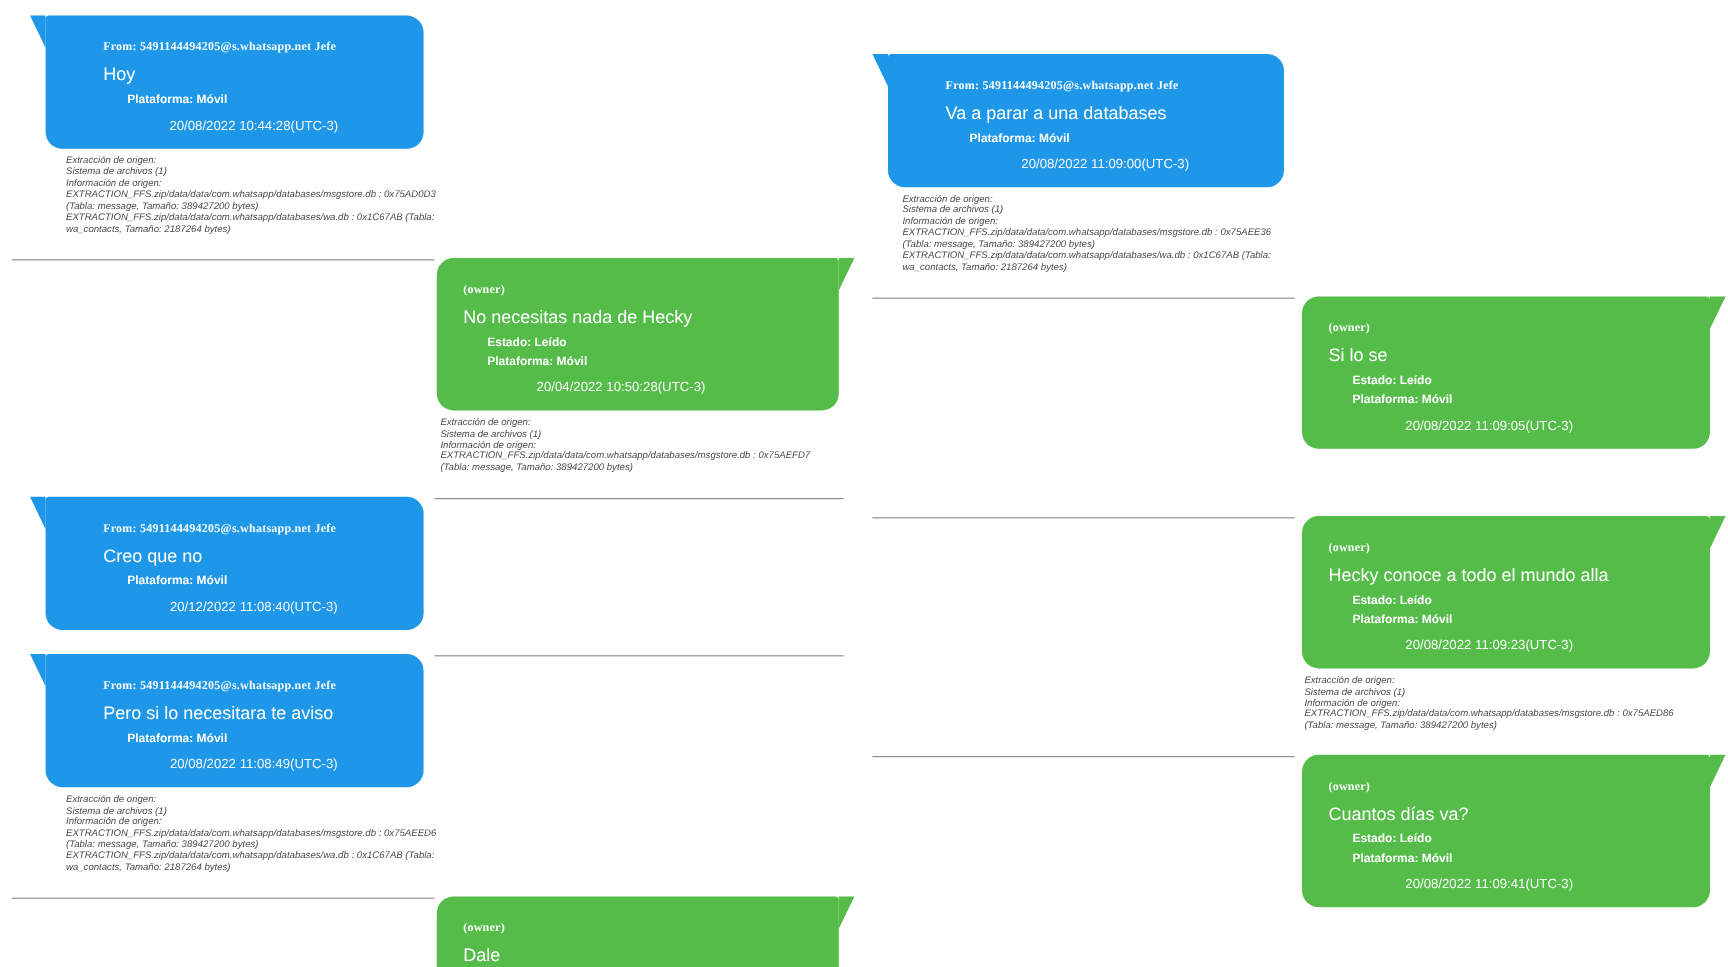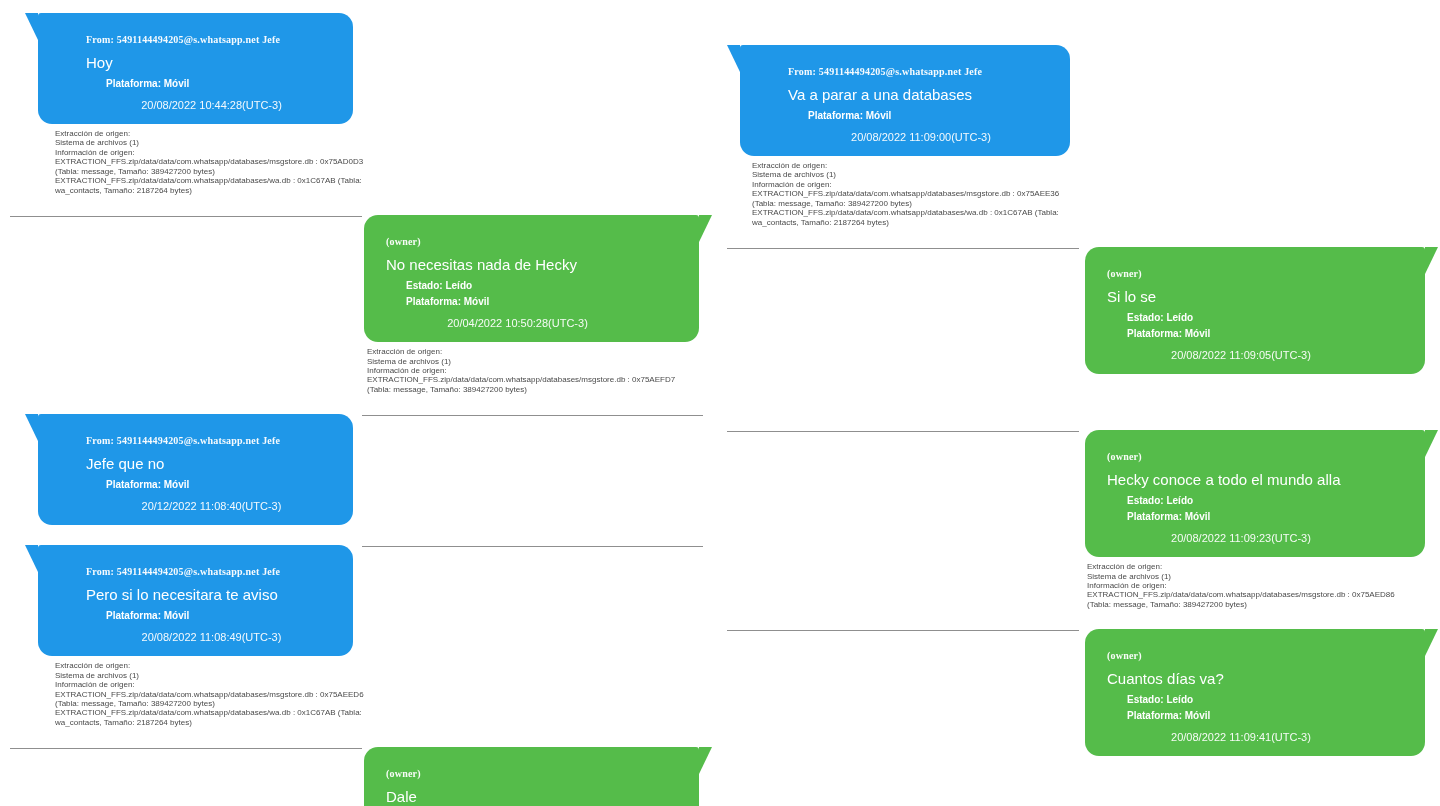--- a/index.html
+++ b/index.html
@@ -47,21 +47,21 @@
     border-top:27px solid var(--green);border-right:13px solid transparent;
   }
 
   .sender{font-size:10px;font-weight:700;letter-spacing:.2px;margin-bottom:9px;opacity:.96;font-family:Liberation Serif, serif;}
   .body-text{font-size:15px;margin-bottom:7px;}
   .status-line,.platform-line{font-size:10px;font-weight:700;margin-bottom:5px;padding-left:20px;}
   .timestamp{font-size:11px;text-align:center;margin-top:10px;opacity:.95;}
 
   .meta{
     font-size:8px;line-height:1.18;color:var(--meta);
-    white-space:pre-line;margin-top:5px;
+    white-space:pre-line;margin-top:5px;font-style:italic;
   }
   .incoming .meta{margin-left:45px;max-width:390px;}
   #col-right .incoming .meta{margin-left:25px;}
   .outgoing .meta{margin-left:357px;max-width:340px;}
   #col-right .outgoing .meta{margin-left:360px;}
 </style>
 </head>
 <body style="background: rgb(255, 255, 255);">
 
 <div class="chat-column" id="col-left">
@@ -99,21 +99,21 @@
 Información de origen:
 EXTRACTION_FFS.zip/data/data/com.whatsapp/databases/msgstore.db : 0x75AEFD7
 (Tabla: message, Tamaño: 389427200 bytes)</div>
   </div>
 
   <div class="msg-row incoming no-meta">
     <div class="sep-line"></div>
     <div class="bubble">
       <span class="tail"></span>
       <div class="sender">From: 5491144494205@s.whatsapp.net Jefe</div>
-      <div class="body-text">Jefe que no</div>
+      <div class="body-text">Creo que no</div>
 
       <div class="platform-line">Plataforma: Móvil</div>
       <div class="timestamp">20/12/2022 11:08:40(UTC-3)</div>
     </div>
 
   </div>
 
   <div class="msg-row incoming">
     <div class="sep-line"></div>
     <div class="bubble">

